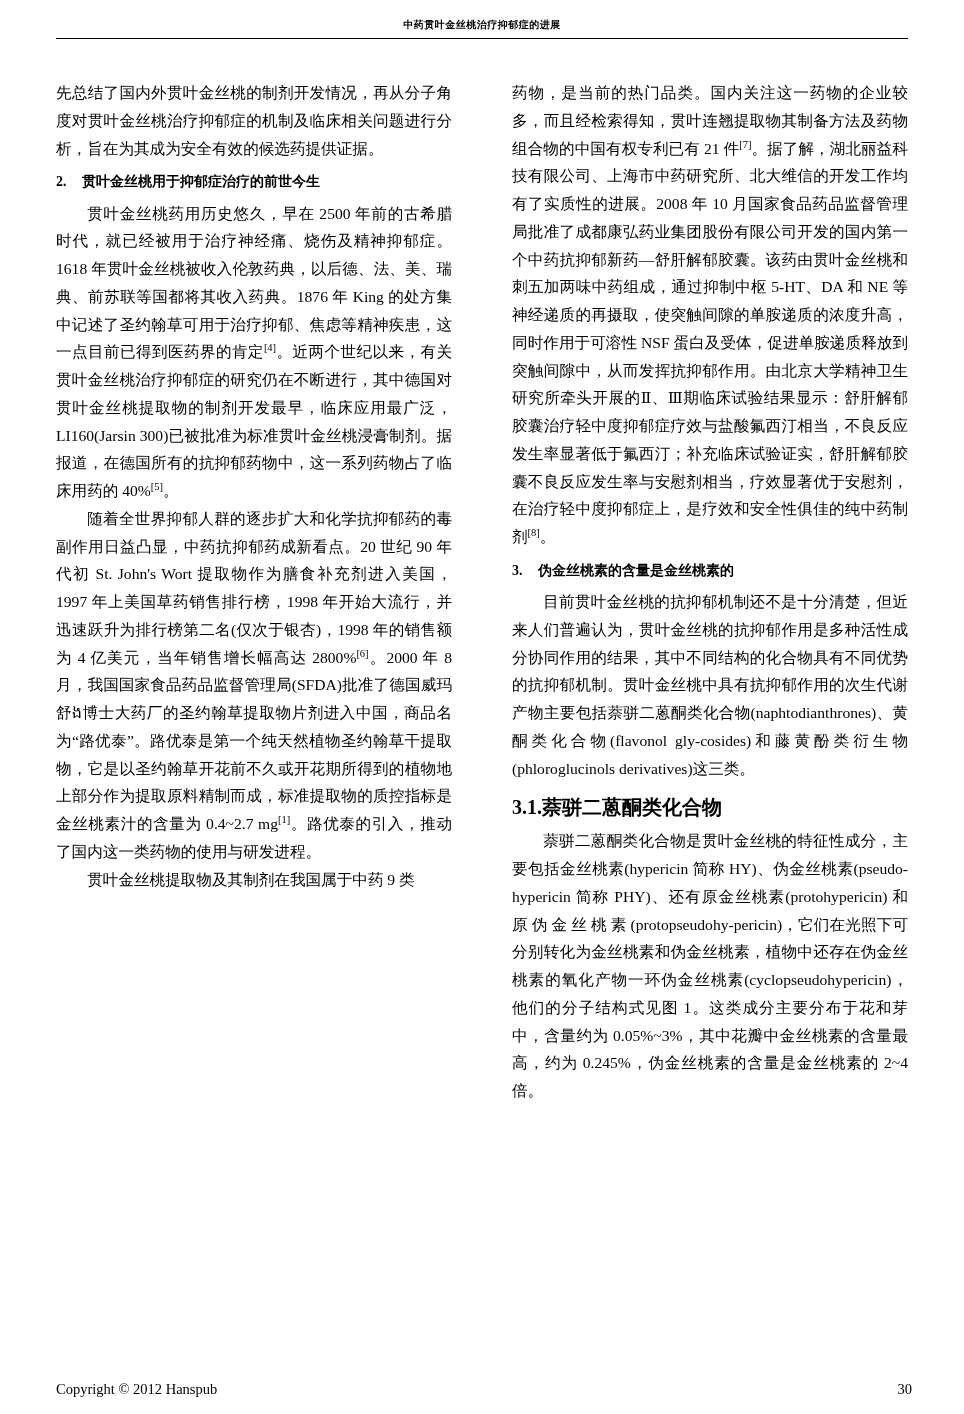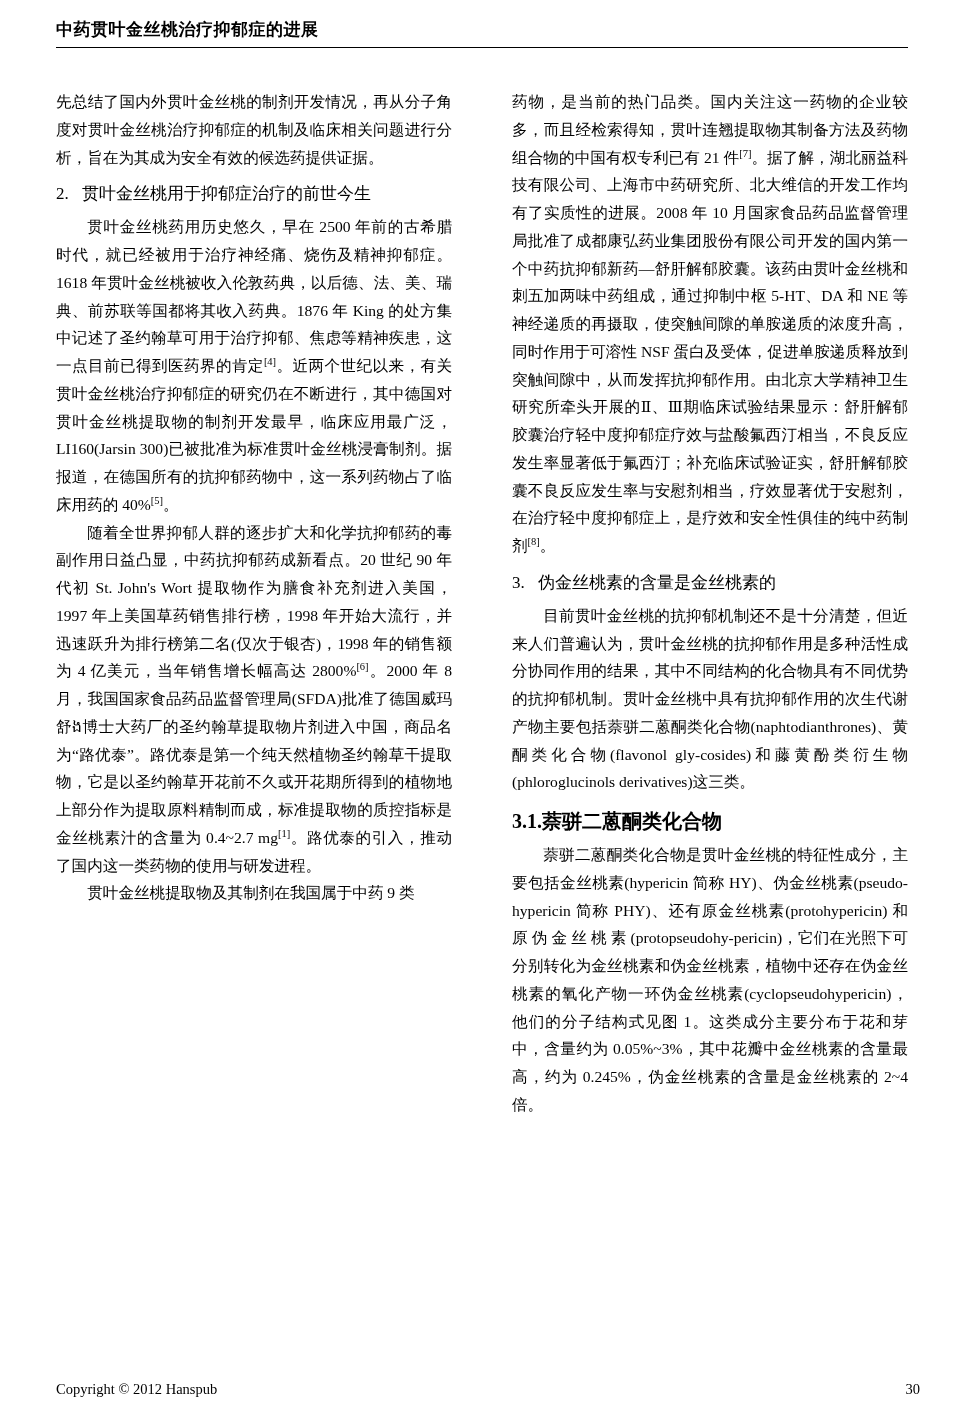--- a/index.html
+++ b/index.html
@@ -14,21 +14,22 @@
     color: #000000;
   }
   .page {
     position: relative;
     width: 964px;
     height: 1414px;
     box-sizing: border-box;
     padding: 18px 56px 14px 56px;
   }
   .running-head {
-    font-size: 17px;
+    text-align: center;
+    font-size: 10px;
     font-weight: bold;
     letter-spacing: 0.5px;
     padding-bottom: 6px;
   }
   .head-rule {
     border-top: 1.2px solid #000;
     margin: 0 0 14px 0;
   }
   .columns {
     display: flex;
@@ -43,22 +44,22 @@
     text-align: justify;
     text-justify: inter-ideograph;
   }
   p {
     margin: 0;
   }
   p.indent {
     text-indent: 2em;
   }
   h2.section {
-    font-size: 17px;
-    font-weight: normal;
+    font-size: 14px;
+    font-weight: bold;
     margin: 9px 0 6px 0;
     line-height: 1.6;
     text-indent: 0;
   }
   h3.subsection {
     font-size: 20px;
     font-weight: bold;
     margin: 9px 0 4px 0;
     line-height: 1.6;
     text-indent: 0;
@@ -68,21 +69,21 @@
     min-width: 26px;
   }
   sup {
     font-size: 10.5px;
     vertical-align: super;
     line-height: 0;
   }
   .footer {
     position: absolute;
     left: 56px;
-    right: 44px;
+    right: 52px;
     bottom: 16px;
     display: flex;
     justify-content: space-between;
     font-size: 14.5px;
   }
   .footer-rule {
     position: absolute;
     left: 56px;
     right: 56px;
     bottom: 42px;

